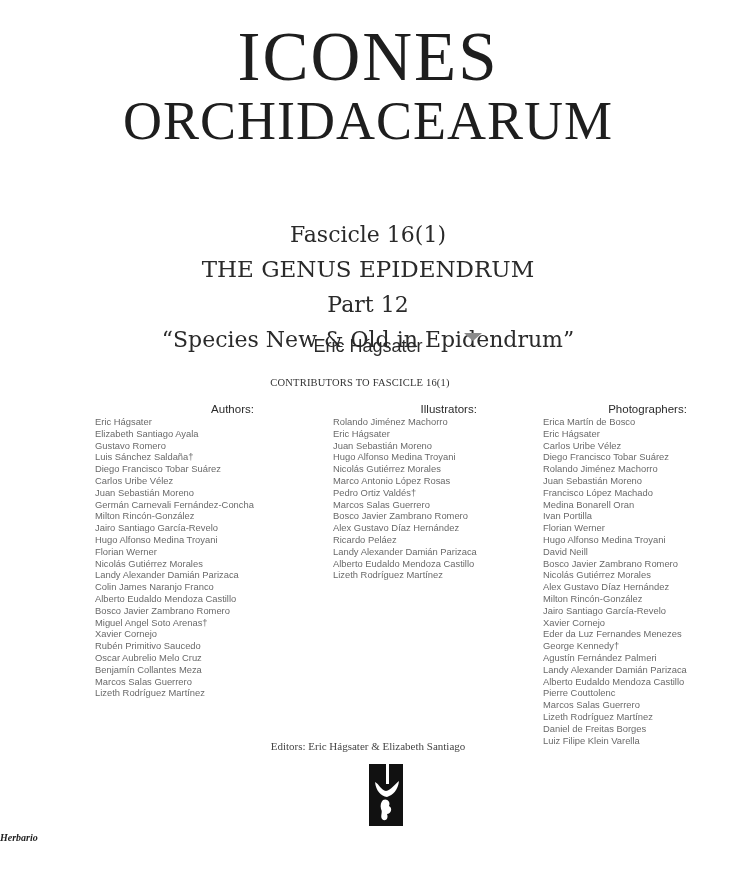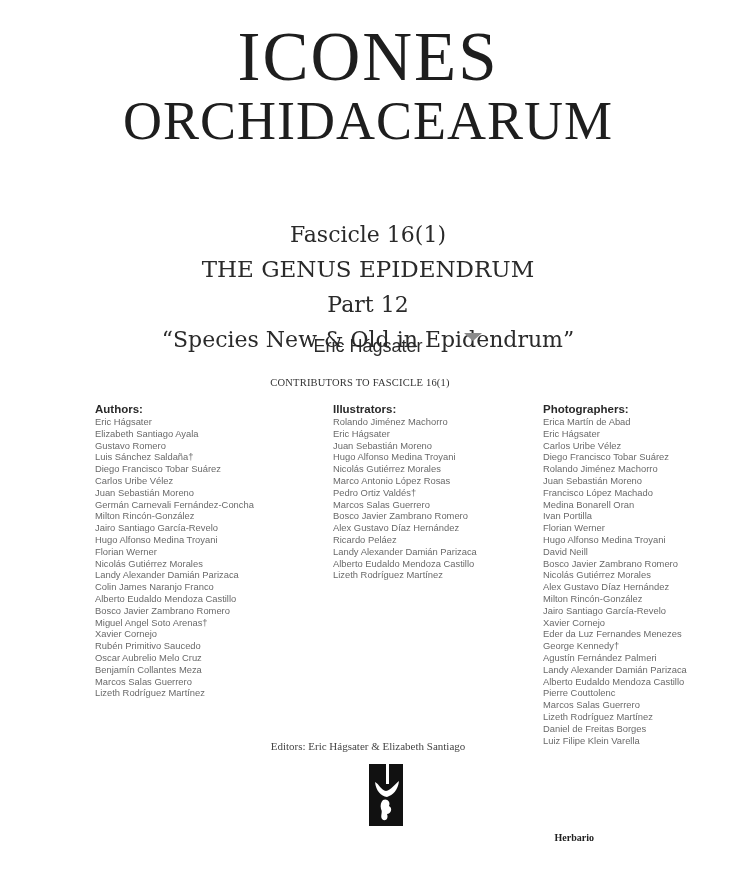--- a/index.html
+++ b/index.html
@@ -21,28 +21,28 @@
   #triangle { position: absolute; left: 464px; top: 333px; width: 0; height: 0;
     border-left: 9px solid transparent; border-right: 9px solid transparent; border-top: 8px solid #8a8a8a; }
 
   #author { position: absolute; left: 0; width: 736px; top: 336px; text-align: center; font-size: 18px; color: #2a2a2a; }
   #contrib { position: absolute; left: 0; width: 720px; top: 377px; text-align: center; font-size: 10.5px; color: #333; letter-spacing: 0.2px; }
 
   .col { position: absolute; top: 403px; }
   #col-authors { left: 95px; }
   #col-illustrators { left: 333px; }
   #col-photographers { left: 543px; }
-  .col-head { font-size: 11.5px; font-weight: bold; color: #2a2a2a; margin-bottom: 1px; }
+  .col-head { font-size: 11.5px; font-weight: normal; color: #2a2a2a; margin-bottom: 1px; text-align: right; }
   .col ul { list-style: none; margin: 0; padding: 0; }
   .col li { font-size: 9.4px; line-height: 11.8px; color: #6a6a6a; white-space: nowrap; }
 
   #editors { position: absolute; left: 0; width: 736px; top: 740px; text-align: center; font-size: 11px; color: #444; }
 
   #logo { position: absolute; left: 369px; top: 764px; width: 34px; height: 62px; }
-  #logo-text { position: absolute; left: 0; width: 594px; top: 832px; text-align: right; font-size: 10px; font-weight: bold; line-height: 12px; color: #222; }
+  #logo-text { position: absolute; left: 0; width: 594px; top: 832px; text-align: left; font-size: 10px; font-weight: bold; line-height: 12px; color: #222; font-style: italic; }
 </style>
 </head>
 <body>
 
 <div>
   <div id="t1" class="title-line lserif">ICONES</div>
   <div id="t2" class="title-line lserif">ORCHIDACEARUM</div>
 
   <div id="s1" class="sub serif">Fascicle 16(1)</div>
   <div id="s2" class="sub serif">THE GENUS EPIDENDRUM</div>
@@ -100,21 +100,21 @@
         <li>Ricardo Peláez</li>
         <li>Landy Alexander Damián Parizaca</li>
         <li>Alberto Eudaldo Mendoza Castillo</li>
         <li>Lizeth Rodríguez Martínez</li>
       </ul>
   </div>
 
   <div id="col-photographers" class="col sans">
     <div class="col-head">Photographers:</div>
     <ul id="list-photographers">
-        <li>Erica Martín de Abad</li>
+        <li>Erica Martín de Bosco</li>
         <li>Eric Hágsater</li>
         <li>Carlos Uribe Vélez</li>
         <li>Diego Francisco Tobar Suárez</li>
         <li>Rolando Jiménez Machorro</li>
         <li>Juan Sebastián Moreno</li>
         <li>Francisco López Machado</li>
         <li>Medina Bonarell Oran</li>
         <li>Ivan Portilla</li>
         <li>Florian Werner</li>
         <li>Hugo Alfonso Medina Troyani</li>

